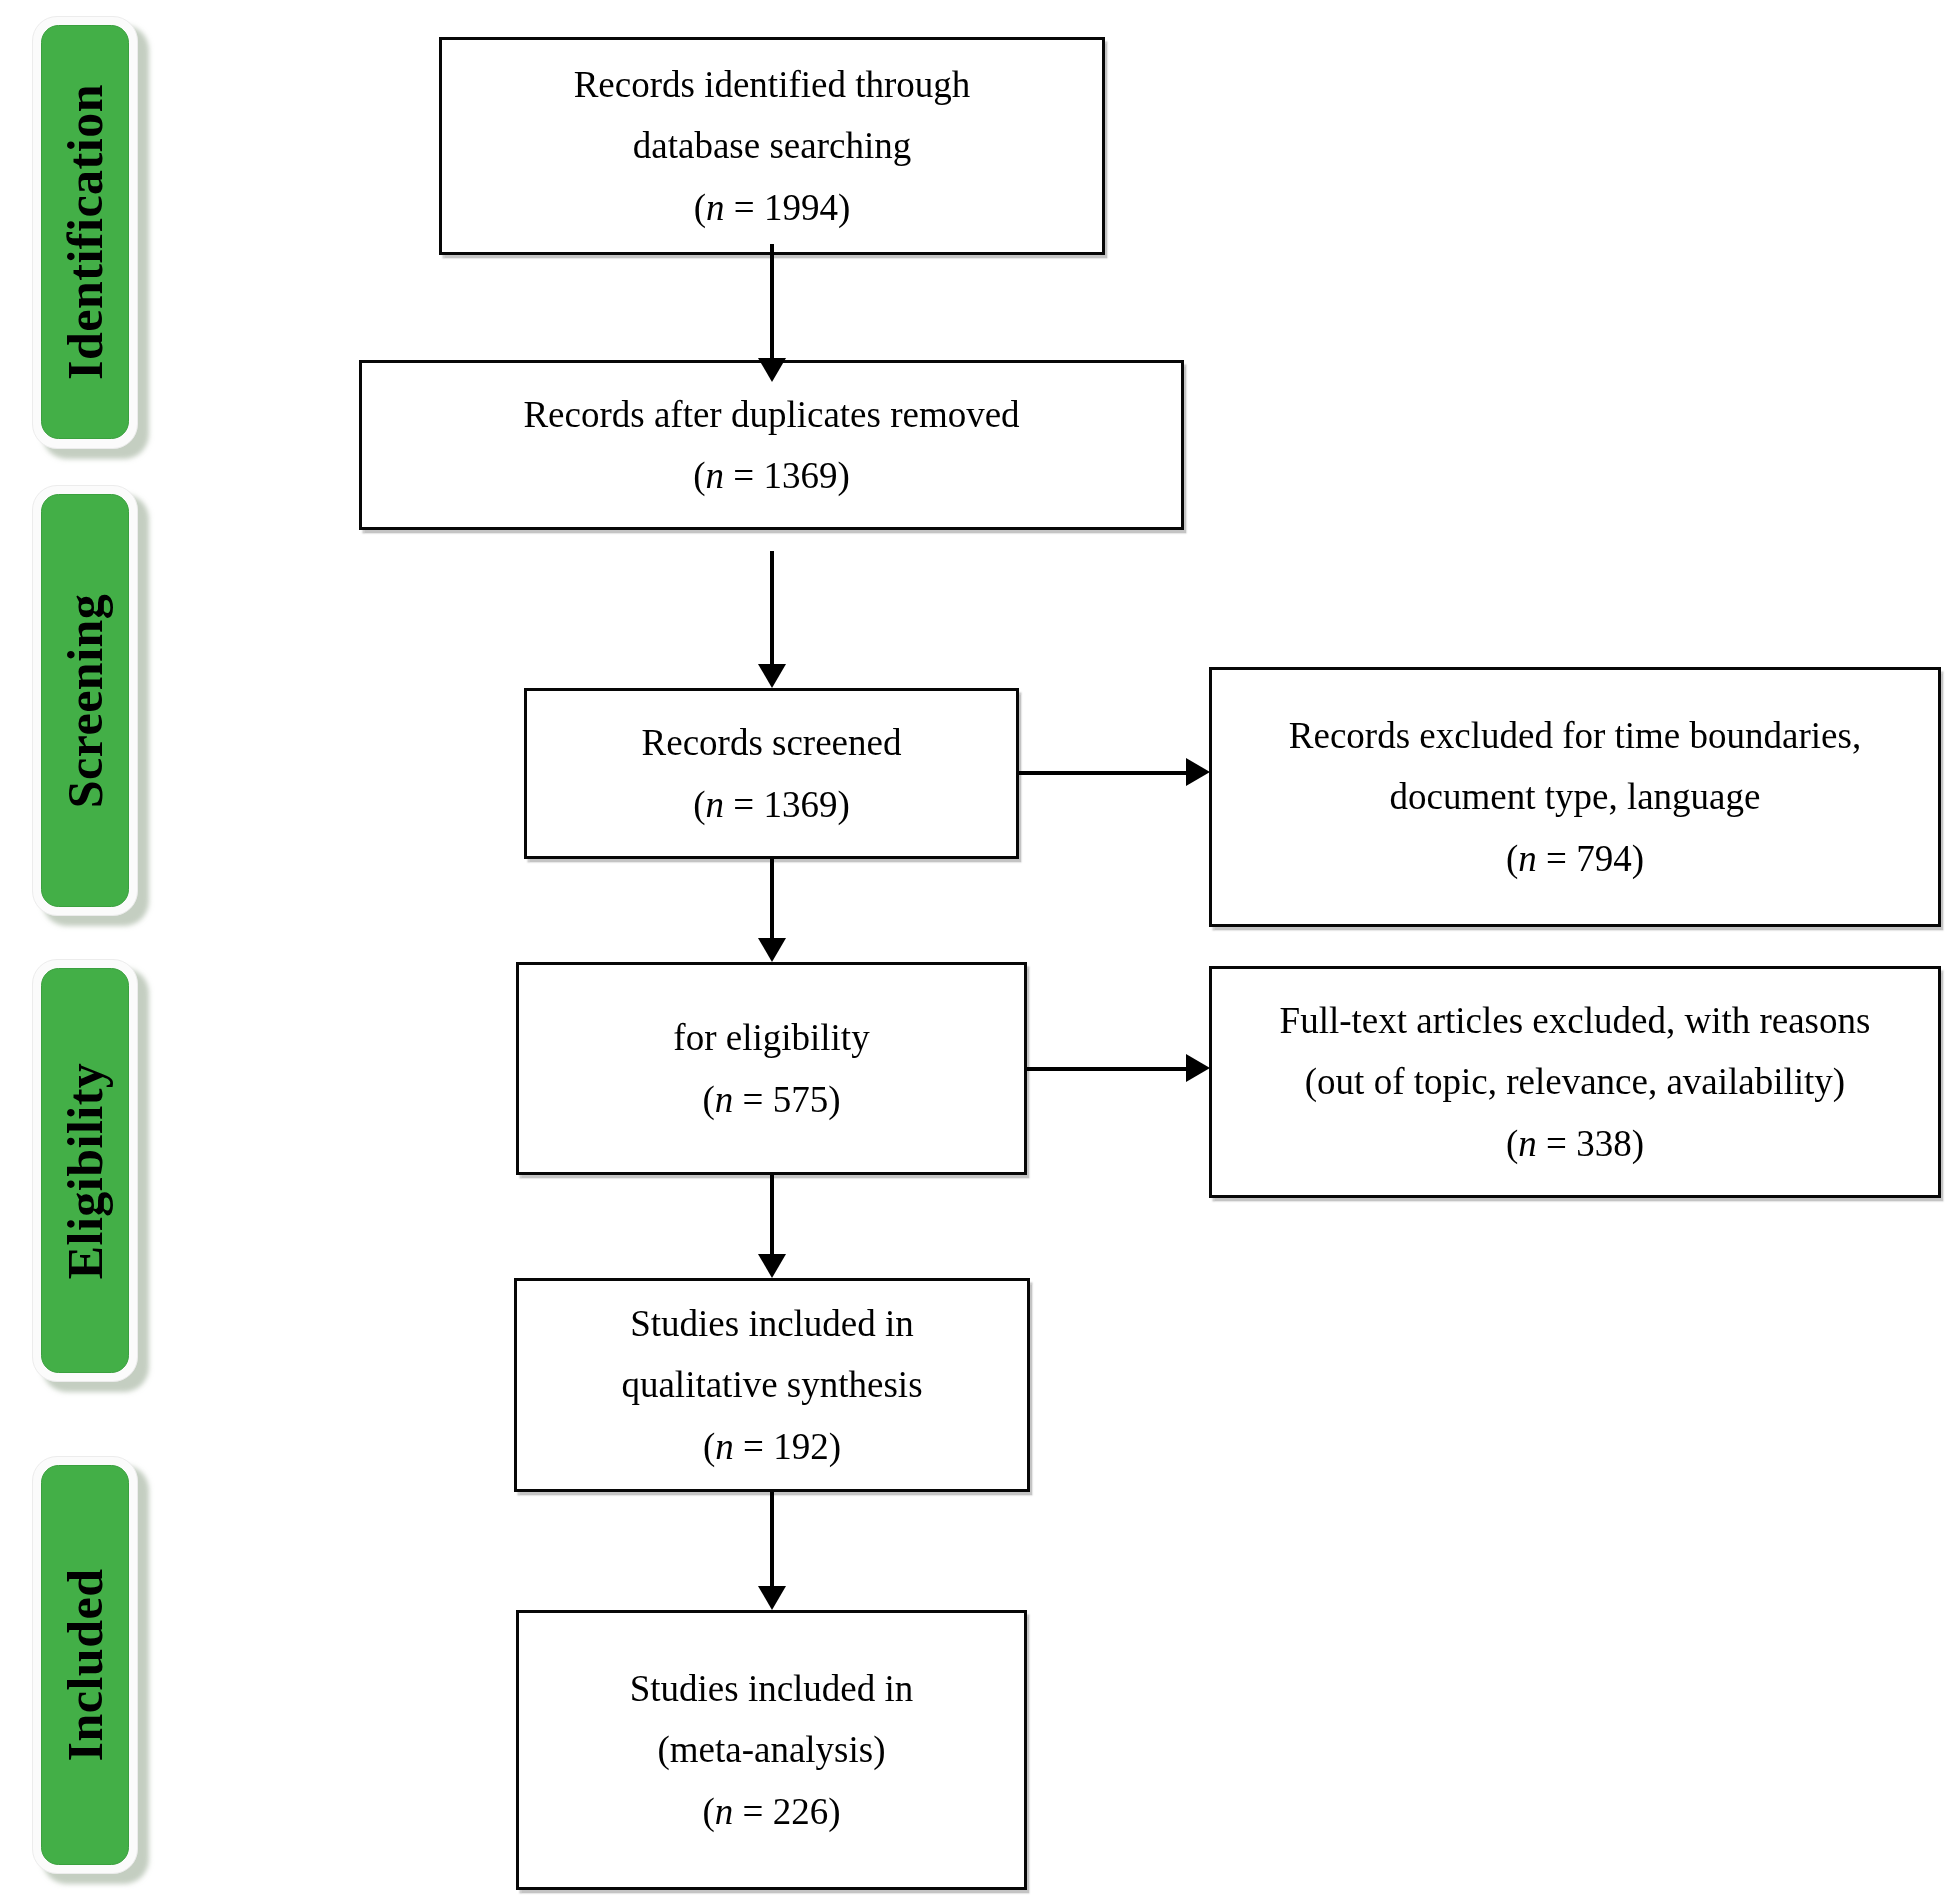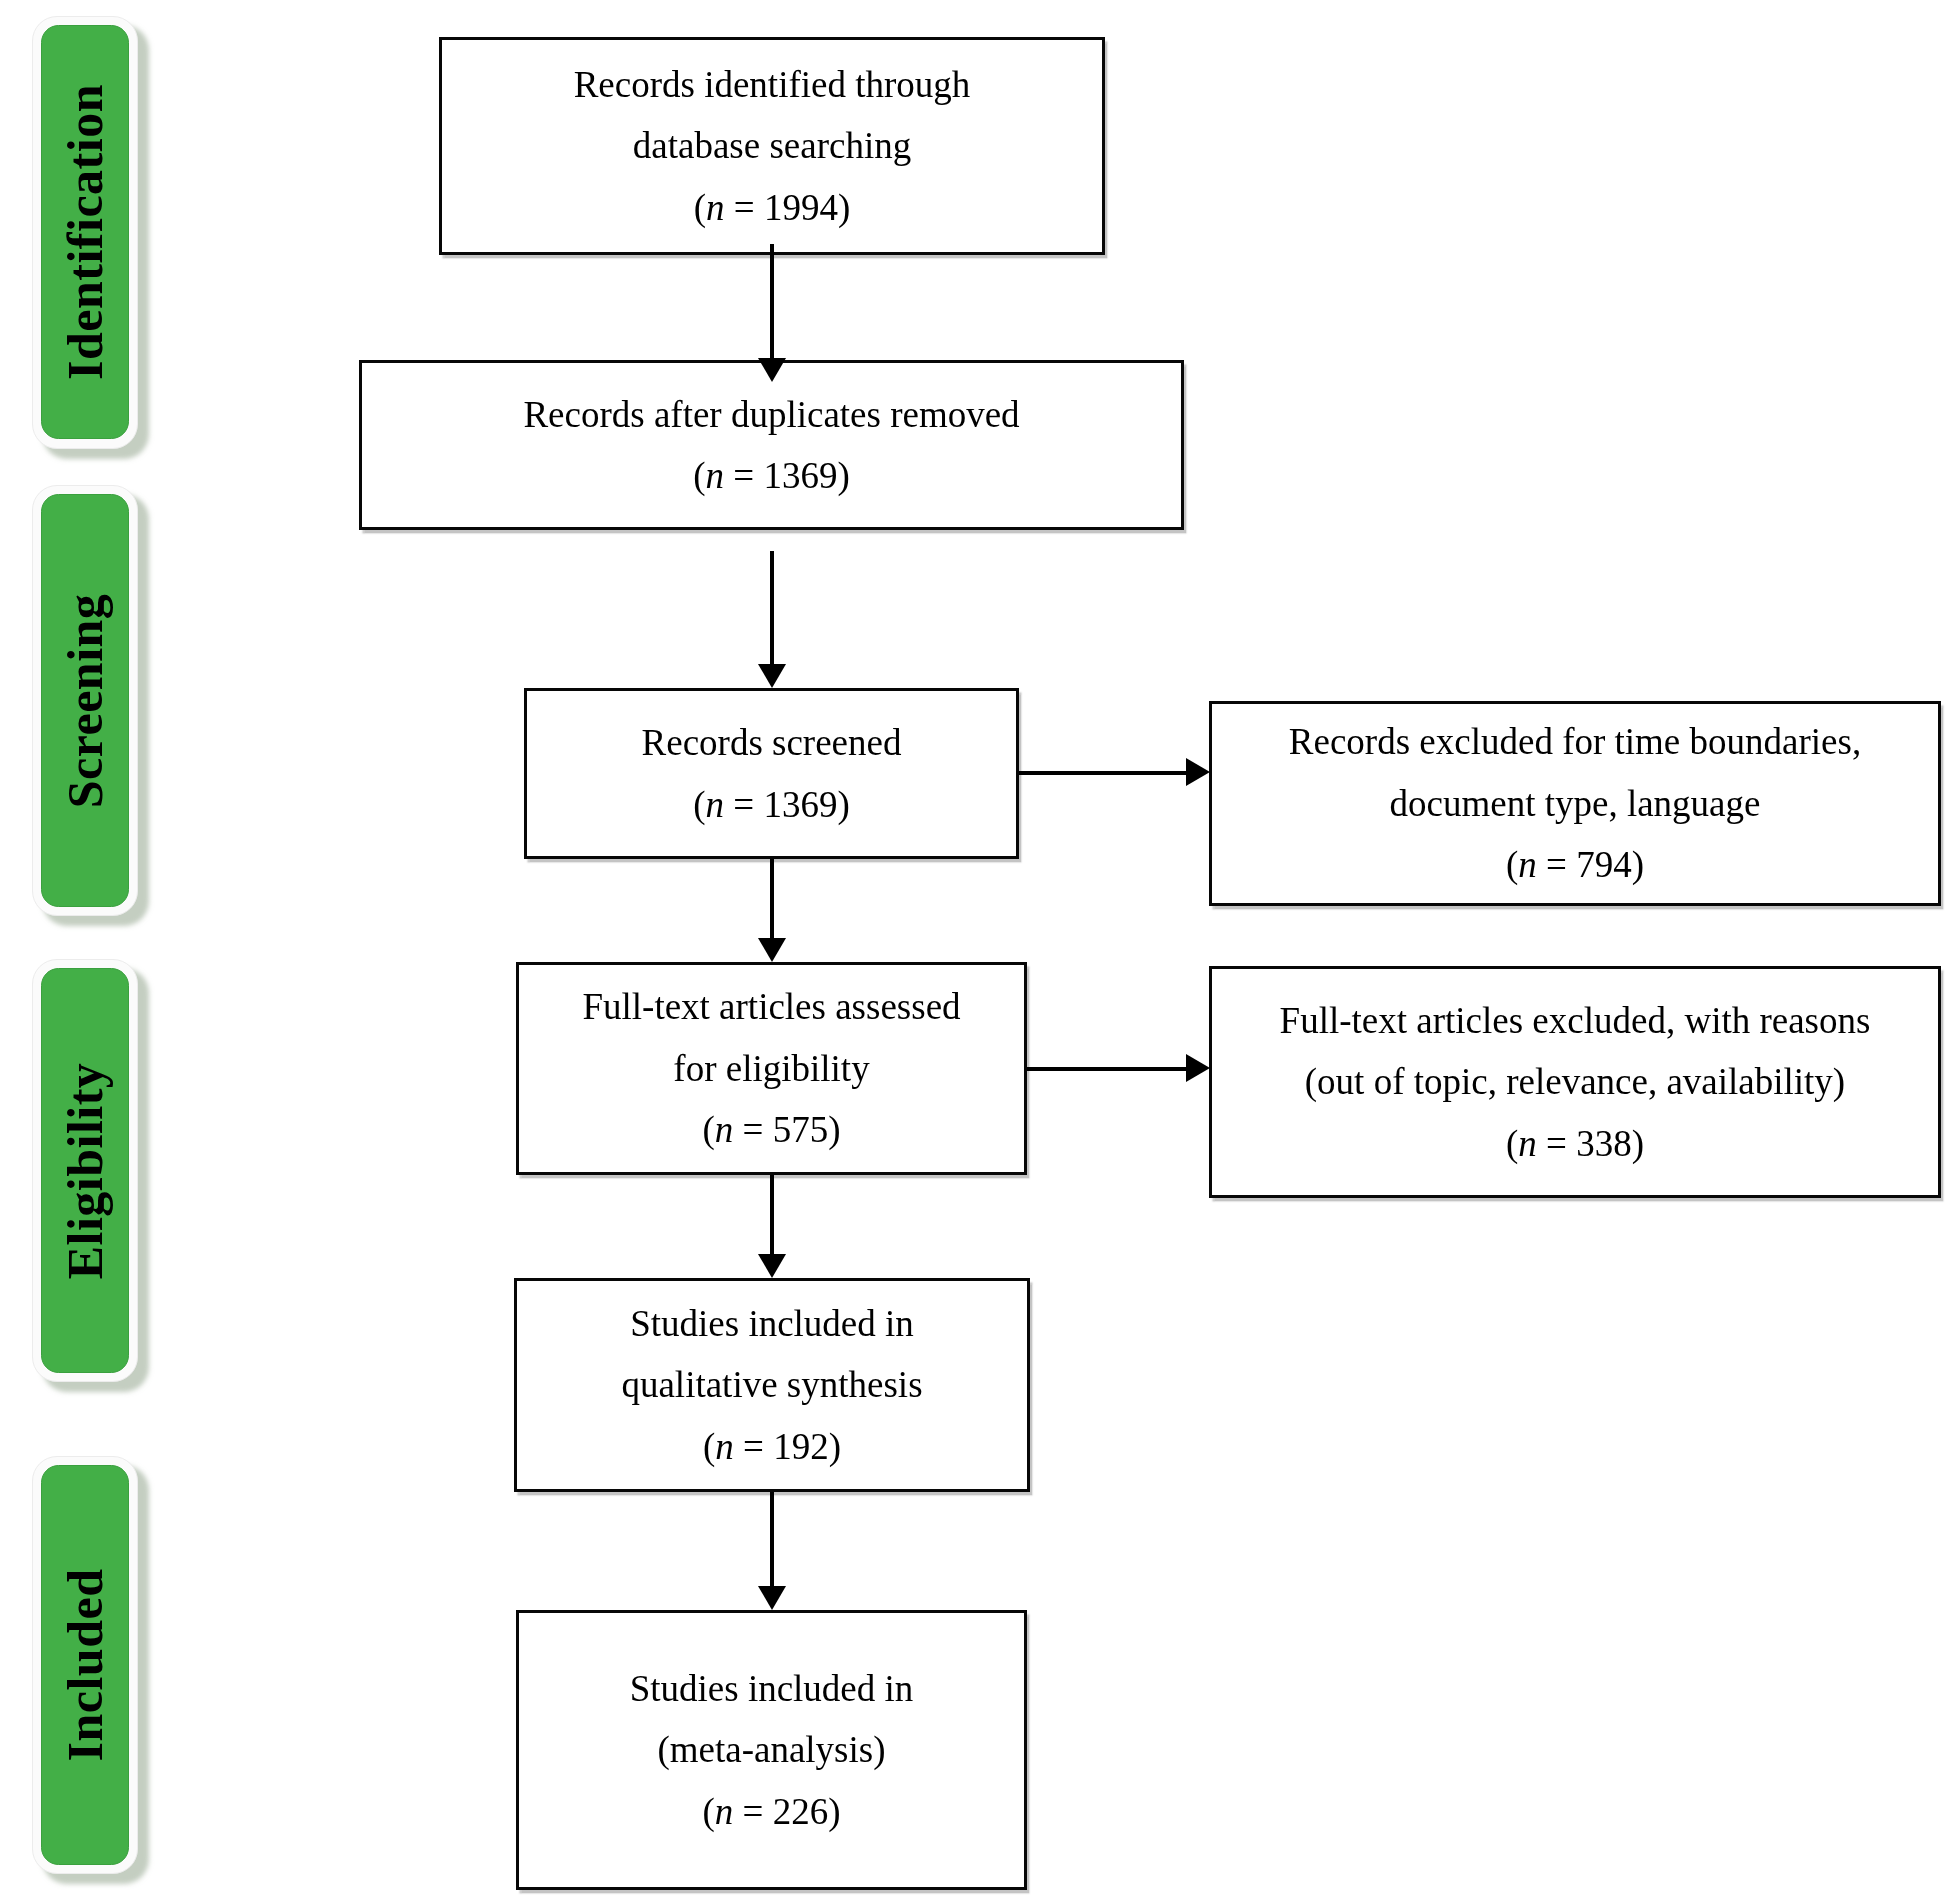--- a/index.html
+++ b/index.html
@@ -113,38 +113,37 @@
     <div class="tline">Records after duplicates removed</div>
     <div class="tline"><span>(</span><span class="nvar">n</span><span> = 1369)</span></div>
   </div>
 
   <div class="fbox" style="left:524px; top:688px; width:495px; height:171px;">
     <div class="tline">Records screened</div>
     <div class="tline"><span>(</span><span class="nvar">n</span><span> = 1369)</span></div>
   </div>
 
   <div class="fbox" style="left:516px; top:962px; width:511px; height:213px;">
-    <div class="tline">Full-text articles assessed</div>
     <div class="tline">for eligibility</div>
     <div class="tline"><span>(</span><span class="nvar">n</span><span> = 575)</span></div>
   </div>
 
   <div class="fbox" style="left:514px; top:1278px; width:516px; height:214px;">
     <div class="tline">Studies included in</div>
     <div class="tline">qualitative synthesis</div>
     <div class="tline"><span>(</span><span class="nvar">n</span><span> = 192)</span></div>
   </div>
 
   <div class="fbox" style="left:516px; top:1610px; width:511px; height:280px;">
     <div class="tline">Studies included in</div>
     <div class="tline">(meta-analysis)</div>
     <div class="tline"><span>(</span><span class="nvar">n</span><span> = 226)</span></div>
   </div>
 
-  <div class="fbox" style="left:1209px; top:667px; width:732px; height:205px;margin-top:34px;">
+  <div class="fbox" style="left:1209px; top:667px; width:732px; height:260px;">
     <div class="tline">Records excluded for time boundaries,</div>
     <div class="tline">document type, language</div>
     <div class="tline"><span>(</span><span class="nvar">n</span><span> = 794)</span></div>
   </div>
 
   <div class="fbox" style="left:1209px; top:966px; width:732px; height:232px;">
     <div class="tline">Full-text articles excluded, with reasons</div>
     <div class="tline">(out of topic, relevance, availability)</div>
     <div class="tline"><span>(</span><span class="nvar">n</span><span> = 338)</span></div>
   </div>

